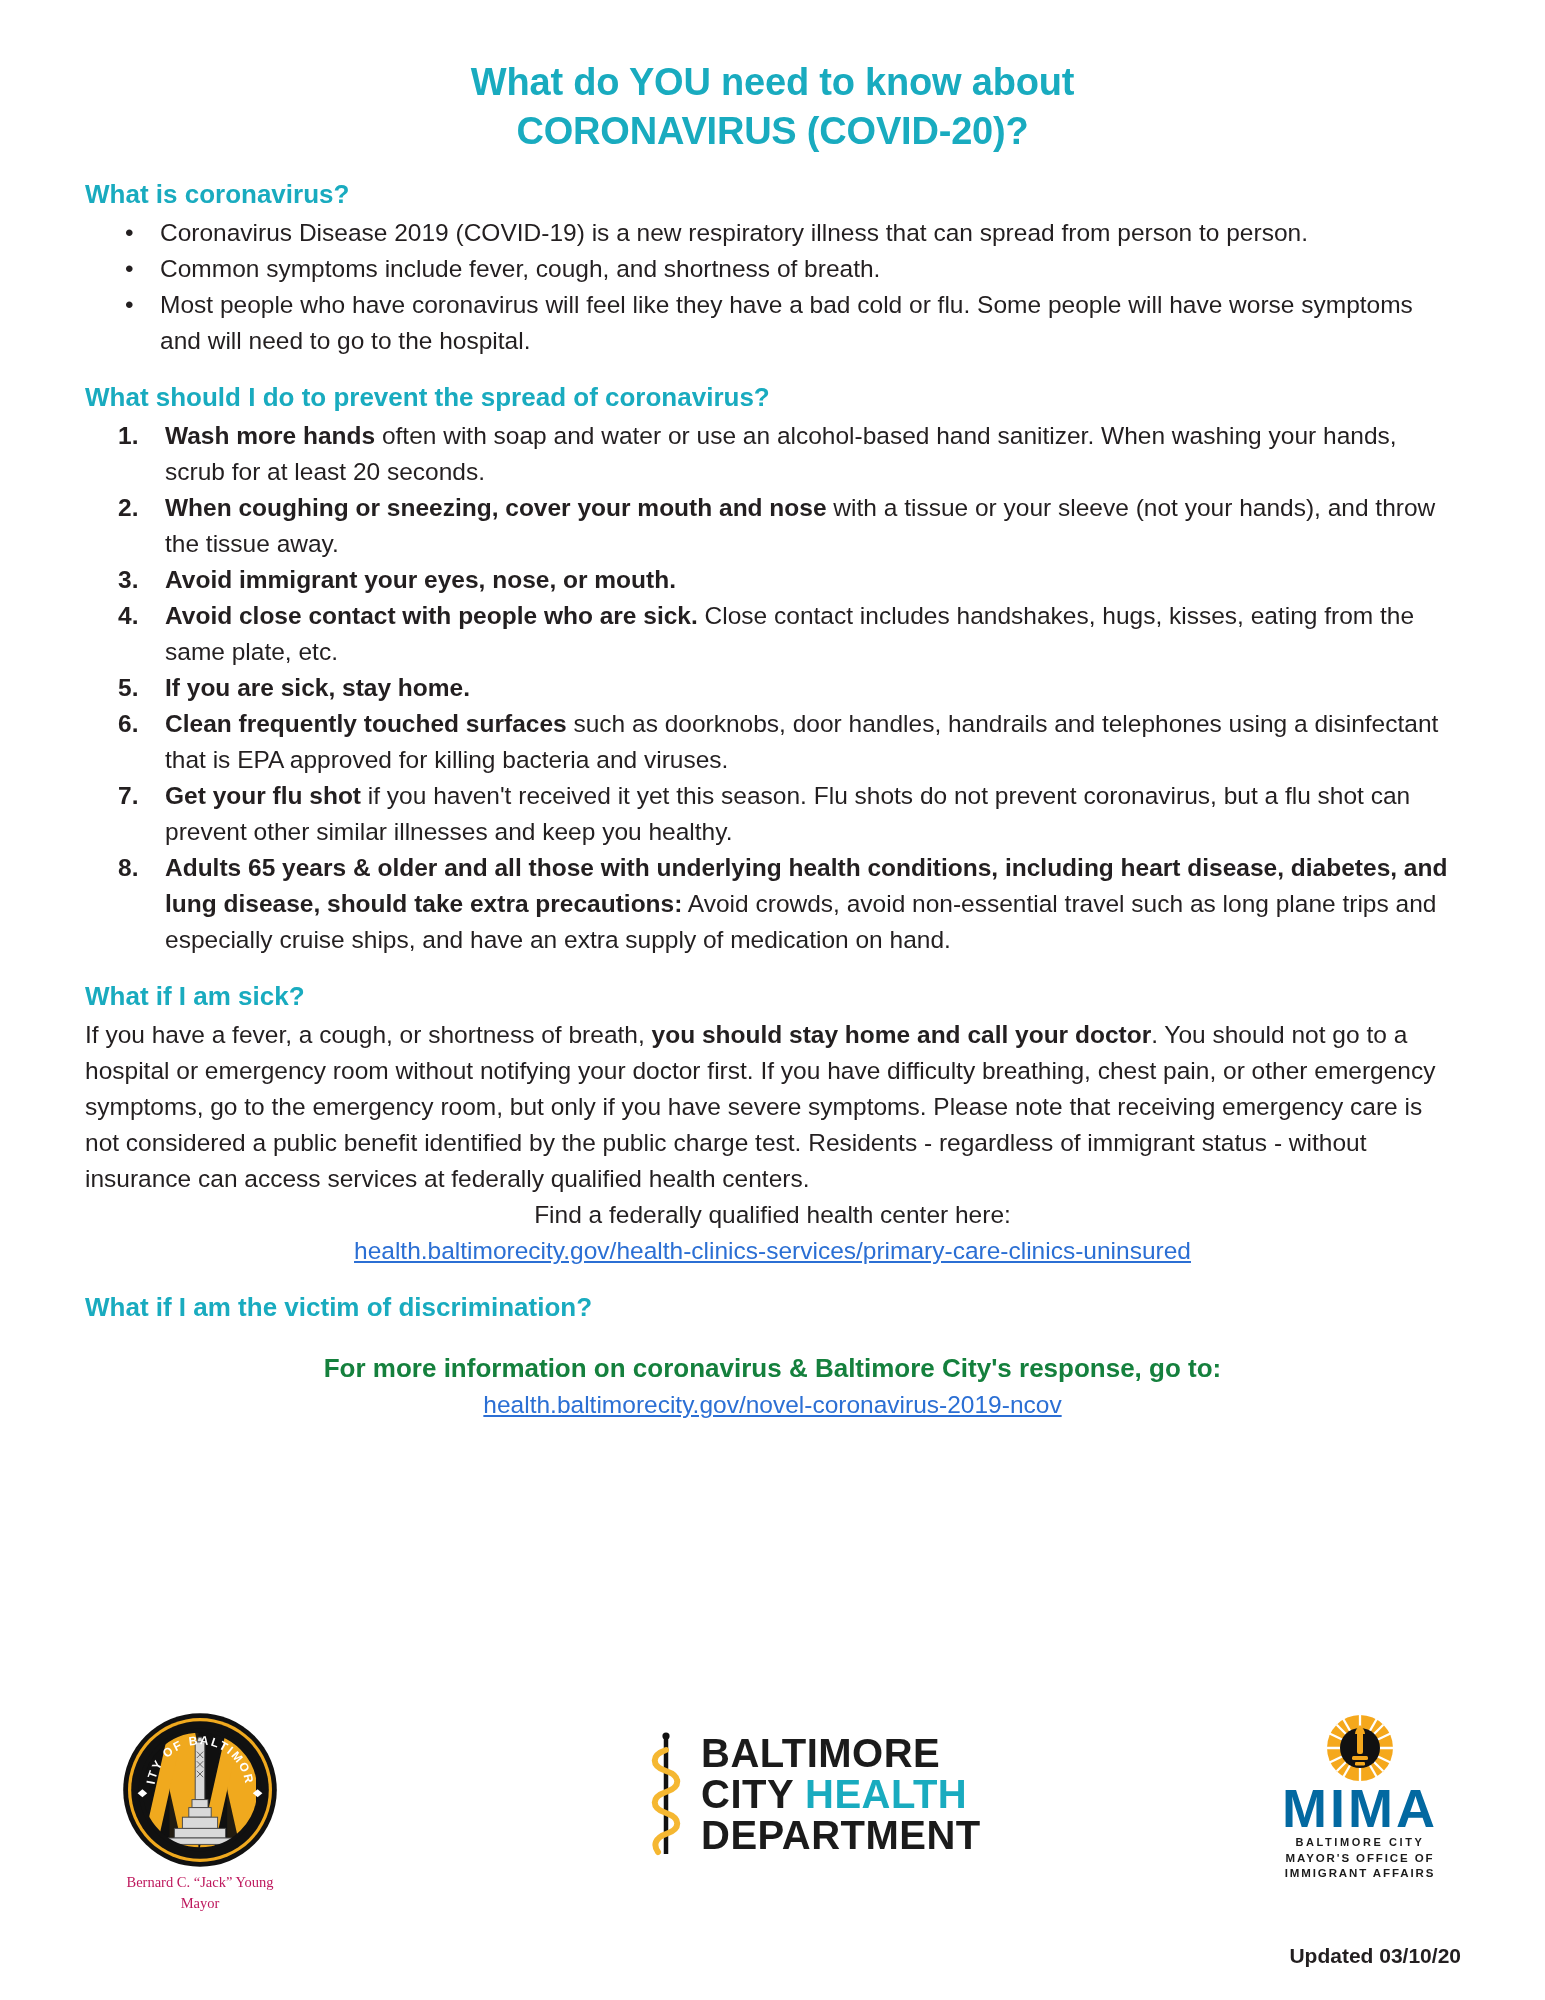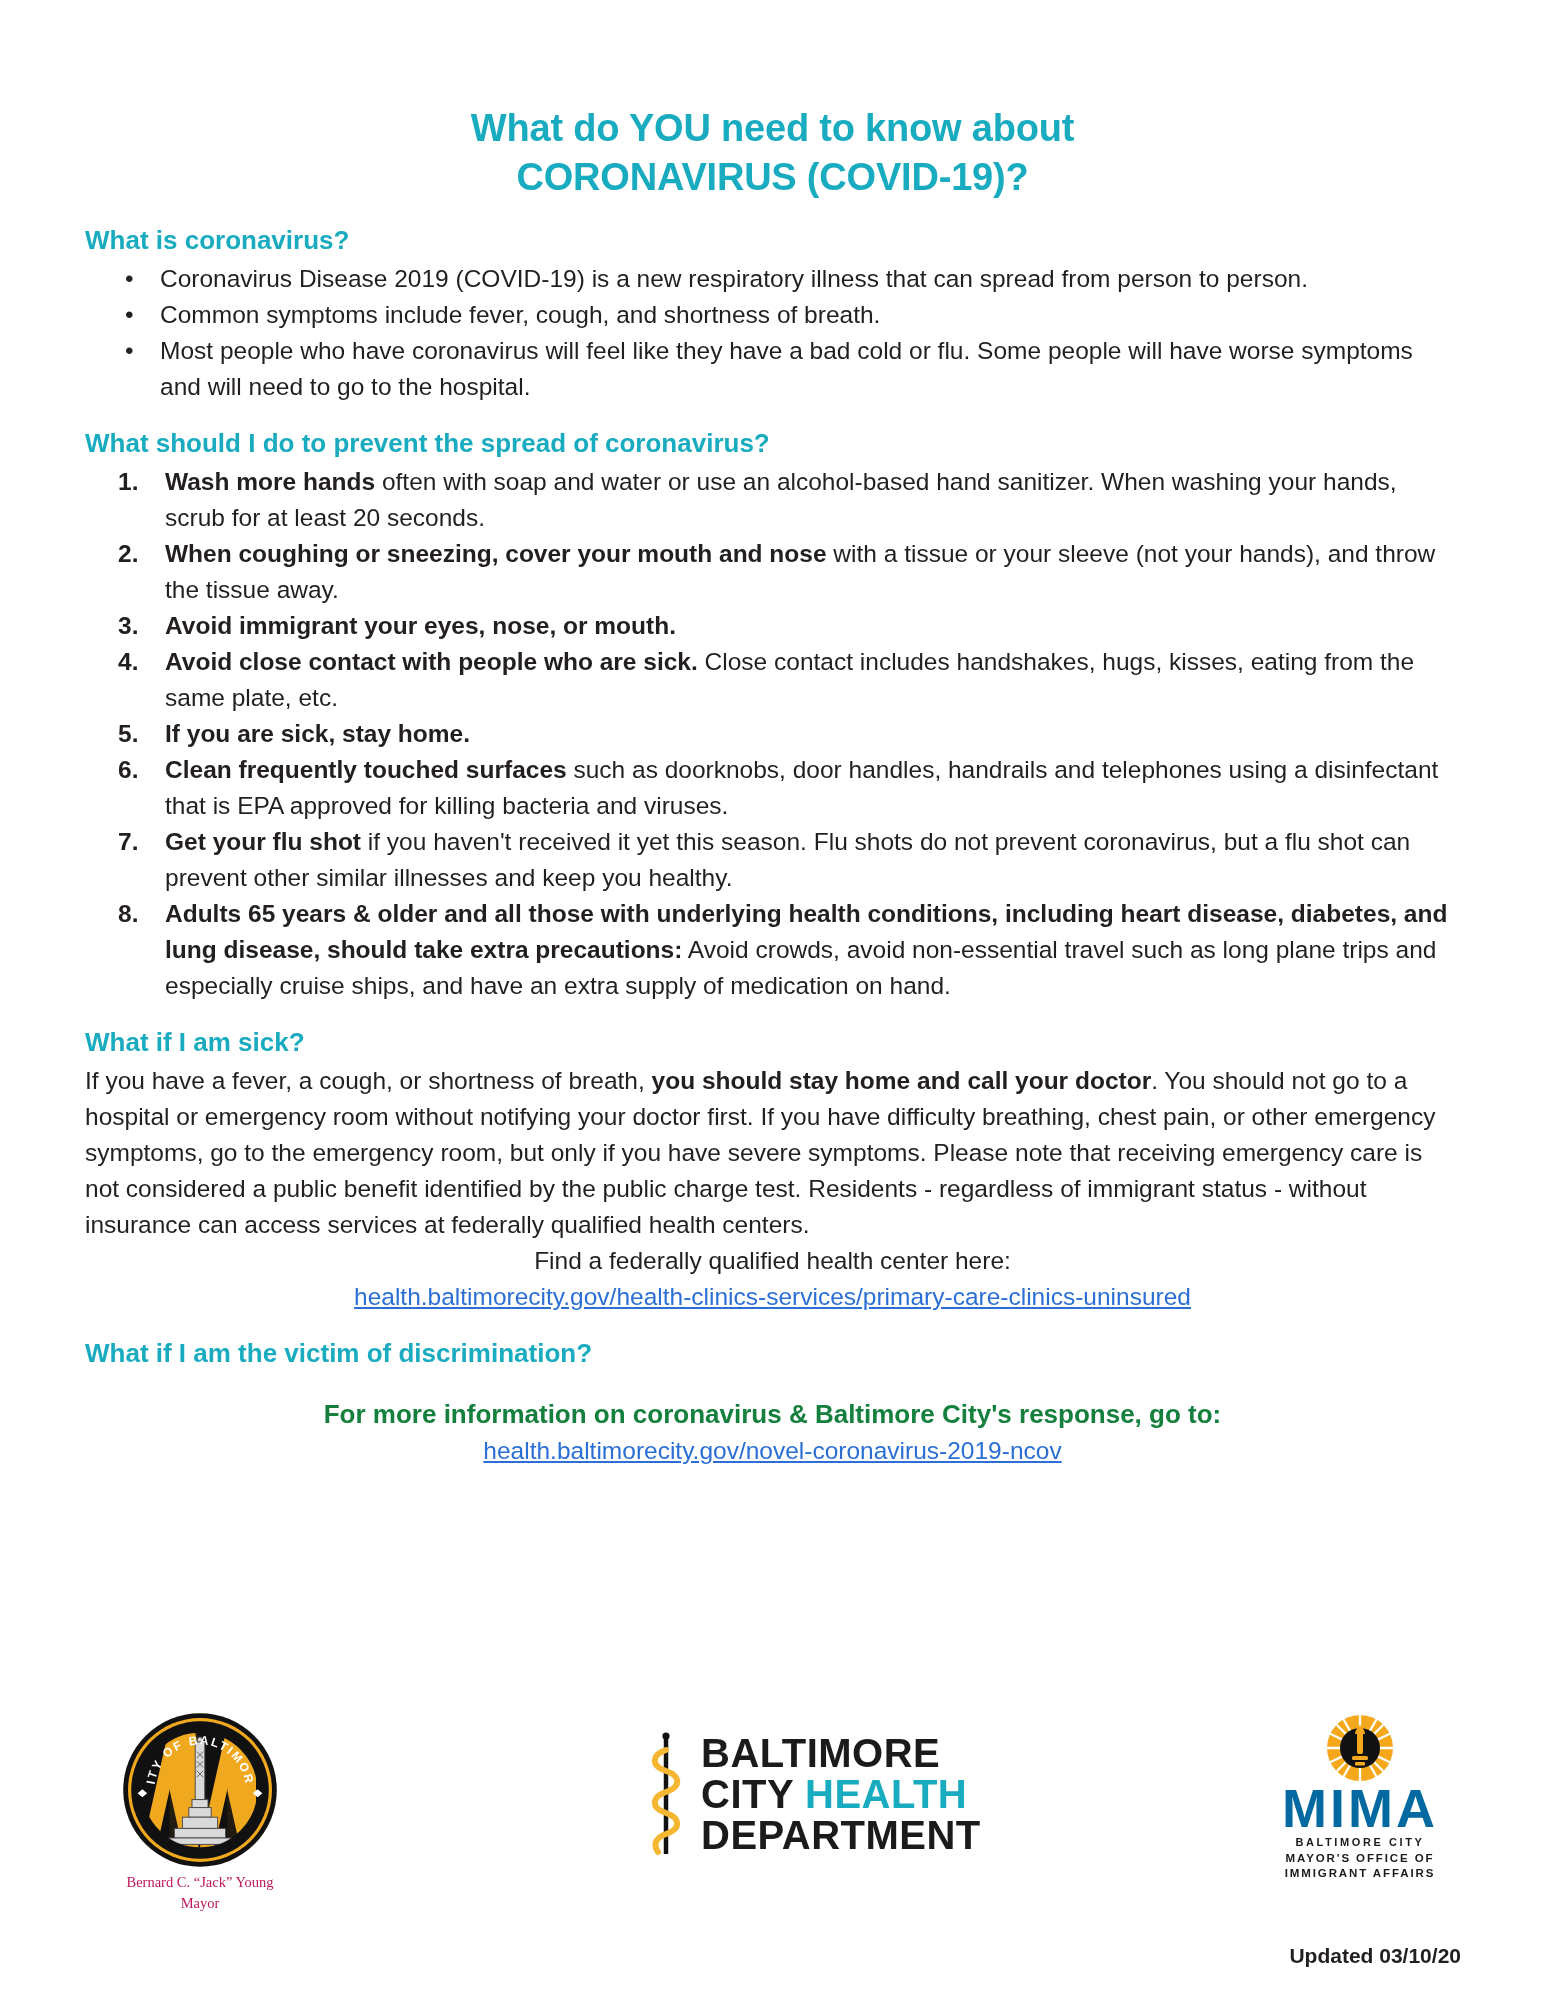--- a/index.html
+++ b/index.html
@@ -19,21 +19,21 @@
     position: relative;
     width: 1545px;
     height: 2000px;
     box-sizing: border-box;
     padding: 0 85px;
   }
 
   
   .title-block {
     text-align: center;
-    padding-top: 104px;
+    padding-top: 58px;
   }
   .title-line {
     color: #19ABBF;
     font-size: 38px;
     font-weight: bold;
     line-height: 49px;
     letter-spacing: -0.2px;
   }
 
   
@@ -201,21 +201,21 @@
     color: #231f20;
   }
 </style>
 </head>
 <body>
 
 <div class="page">
 
   <div class="title-block">
     <div class="title-line">What do YOU need to know about</div>
-    <div class="title-line">CORONAVIRUS (COVID-19)?</div>
+    <div class="title-line">CORONAVIRUS (COVID-20)?</div>
   </div>
 
   <div class="sec-head">What is coronavirus?</div>
   <ul class="bullets">
     <li><span class="mk">•</span><span>Coronavirus Disease 2019 (COVID-19) is a new respiratory illness that can spread from person to person.</span></li>
     <li><span class="mk">•</span><span>Common symptoms include fever, cough, and shortness of breath.</span></li>
     <li><span class="mk">•</span><span>Most people who have coronavirus will feel like they have a bad cold or flu. Some people will have worse symptoms and will need to go to the hospital.</span></li>
   </ul>
 
   <div class="sec-head">What should I do to prevent the spread of coronavirus?</div>

